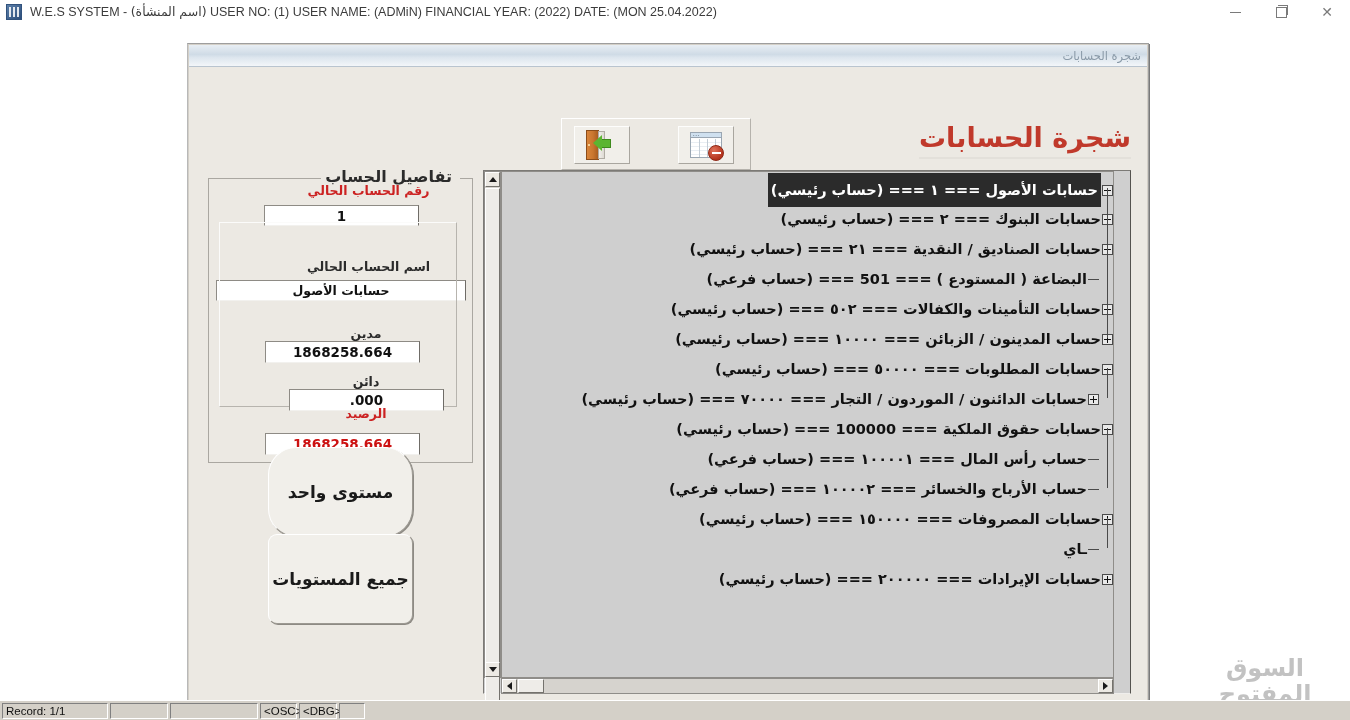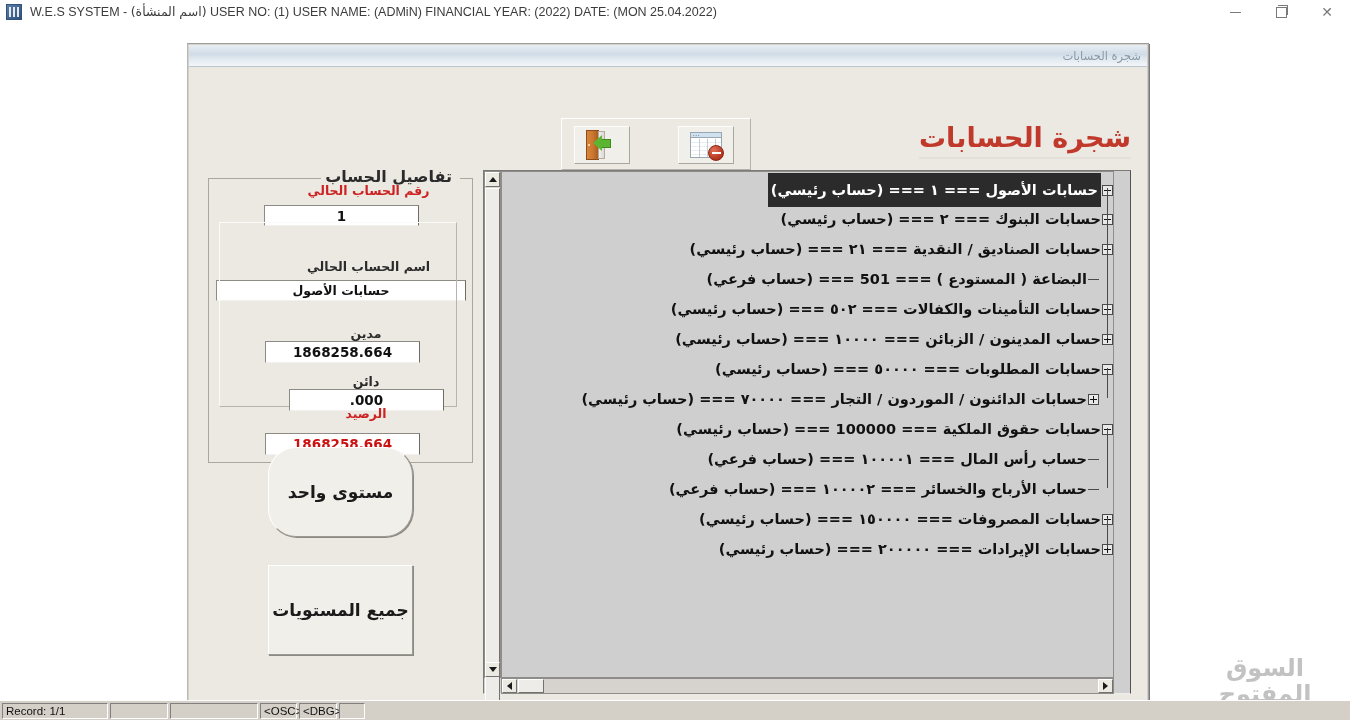--- a/index.html
+++ b/index.html
@@ -196,21 +196,21 @@
     border:1px solid #9c9992;
     border-top-color:#ffffff;border-left-color:#ffffff;
     box-sizing:border-box;
     display:flex;align-items:center;justify-content:center;
     font-family:"DejaVu Sans","Liberation Sans",sans-serif;
     font-size:17px;font-weight:bold;color:#1a1a1a;
     cursor:default;
     box-shadow:1px 1px 0 #8d8a84;
   }
   #btn-one-level{top:380px;border-radius:28px;}
-  #btn-all-levels{top:498px;}
+  #btn-all-levels{top:467px;border-radius:9px;}
 
   
   .tree-outer{
     position:absolute;left:294px;top:103px;width:648px;height:524px;
     background:#cfcfcf;
     border:1px solid #7c7a76;
     border-right-color:#55534f;border-bottom-color:#efeeec;
     box-sizing:border-box;
   }
   .tree-inner{
@@ -409,20 +409,21 @@
                 <div class="node"><span class="ctrl"><span class="bx"></span><span class="h"></span><span class="v"></span></span><span class="txt">حسابات الصناديق / النقدية  ===  ٢١  === (حساب رئيسي)</span></div>
                 <div class="node"><span class="pad" style="width: 14px;"></span><span class="elbow"><span class="h"></span></span><span class="txt">البضاعة ( المستودع )  ===  501  === (حساب فرعي)</span></div>
                 <div class="node"><span class="ctrl"><span class="bx"></span><span class="h"></span><span class="v"></span></span><span class="txt">حسابات التأمينات والكفالات  ===  ٥٠٢  === (حساب رئيسي)</span></div>
                 <div class="node"><span class="ctrl"><span class="bx"></span><span class="h"></span><span class="v"></span></span><span class="txt">حساب المدينون / الزبائن  ===  ١٠٠٠٠  === (حساب رئيسي)</span></div>
                 <div class="node"><span class="ctrl"><span class="bx"></span><span class="h"></span></span><span class="txt">حسابات المطلوبات  ===  ٥٠٠٠٠  === (حساب رئيسي)</span></div>
                 <div class="node"><span class="pad" style="width: 14px;"></span><span class="ctrl"><span class="bx"></span><span class="h"></span><span class="v"></span></span><span class="txt">حسابات الدائنون / الموردون / التجار  ===  ٧٠٠٠٠  === (حساب رئيسي)</span></div>
                 <div class="node"><span class="ctrl"><span class="bx"></span><span class="h"></span></span><span class="txt">حسابات حقوق الملكية  ===  100000  === (حساب رئيسي)</span></div>
                 <div class="node"><span class="pad" style="width: 14px;"></span><span class="elbow"><span class="h"></span></span><span class="txt">حساب رأس المال  ===  ١٠٠٠٠١  === (حساب فرعي)</span></div>
                 <div class="node"><span class="pad" style="width: 14px;"></span><span class="elbow"><span class="h"></span></span><span class="txt">حساب الأرباح والخسائر  ===  ١٠٠٠٠٢  === (حساب فرعي)</span></div>
                 <div class="node"><span class="ctrl"><span class="bx"></span><span class="h"></span><span class="v"></span></span><span class="txt">حسابات المصروفات  ===  ١٥٠٠٠٠  === (حساب رئيسي)</span></div>
+                <div class="node"><span class="pad" style="width: 14px;"></span><span class="elbow"><span class="h"></span></span><span class="txt">ـاي</span></div>
                 <div class="node"><span class="ctrl"><span class="bx"></span><span class="h"></span><span class="v"></span></span><span class="txt">حسابات الإيرادات  ===  ٢٠٠٠٠٠  === (حساب رئيسي)</span></div>
                 <div class="vline" style="right: 5px; top: 15px; height: 150px;"></div>
                 <div class="vline" style="right: 5px; top: 195px; height: 30px;"></div>
                 <div class="vline" style="right: 5px; top: 255px; height: 60px;"></div>
                 <div class="vline" style="right: 5px; top: 345px; height: 30px;"></div>
               </div>
           </div>
 
           <div class="sb-v">
             <div class="sb-arrow" style="top:0;">

